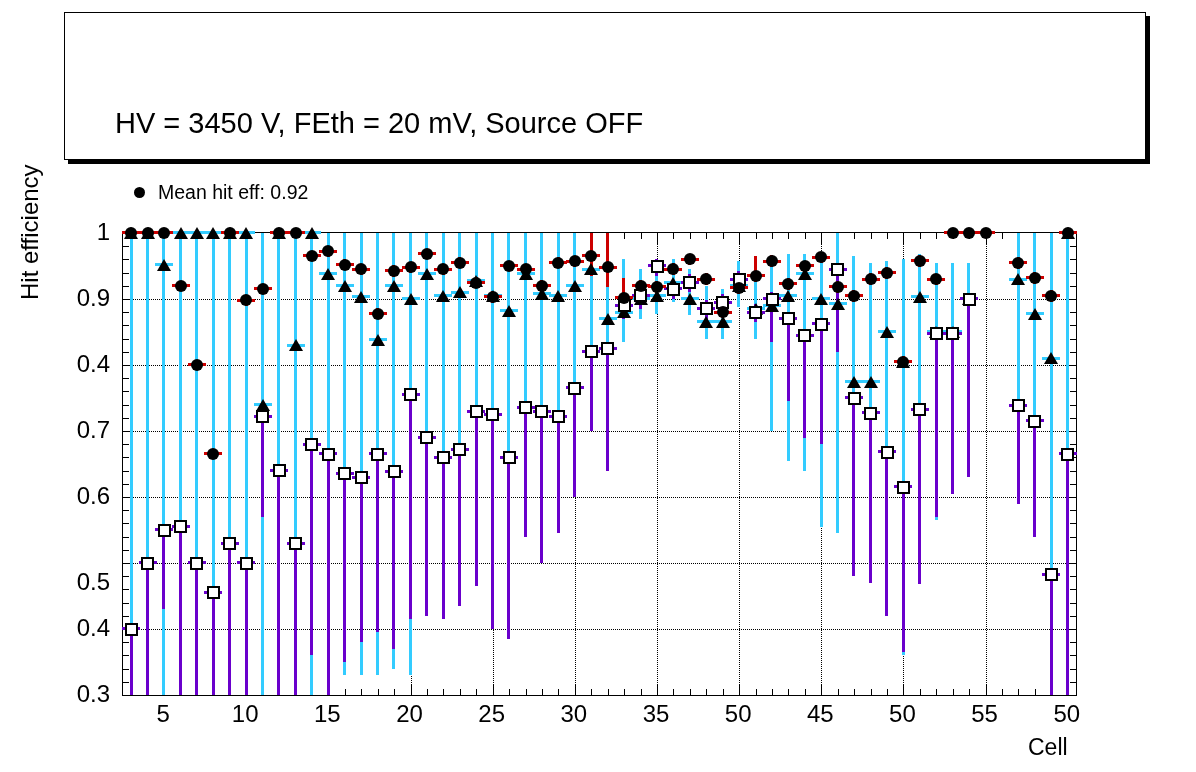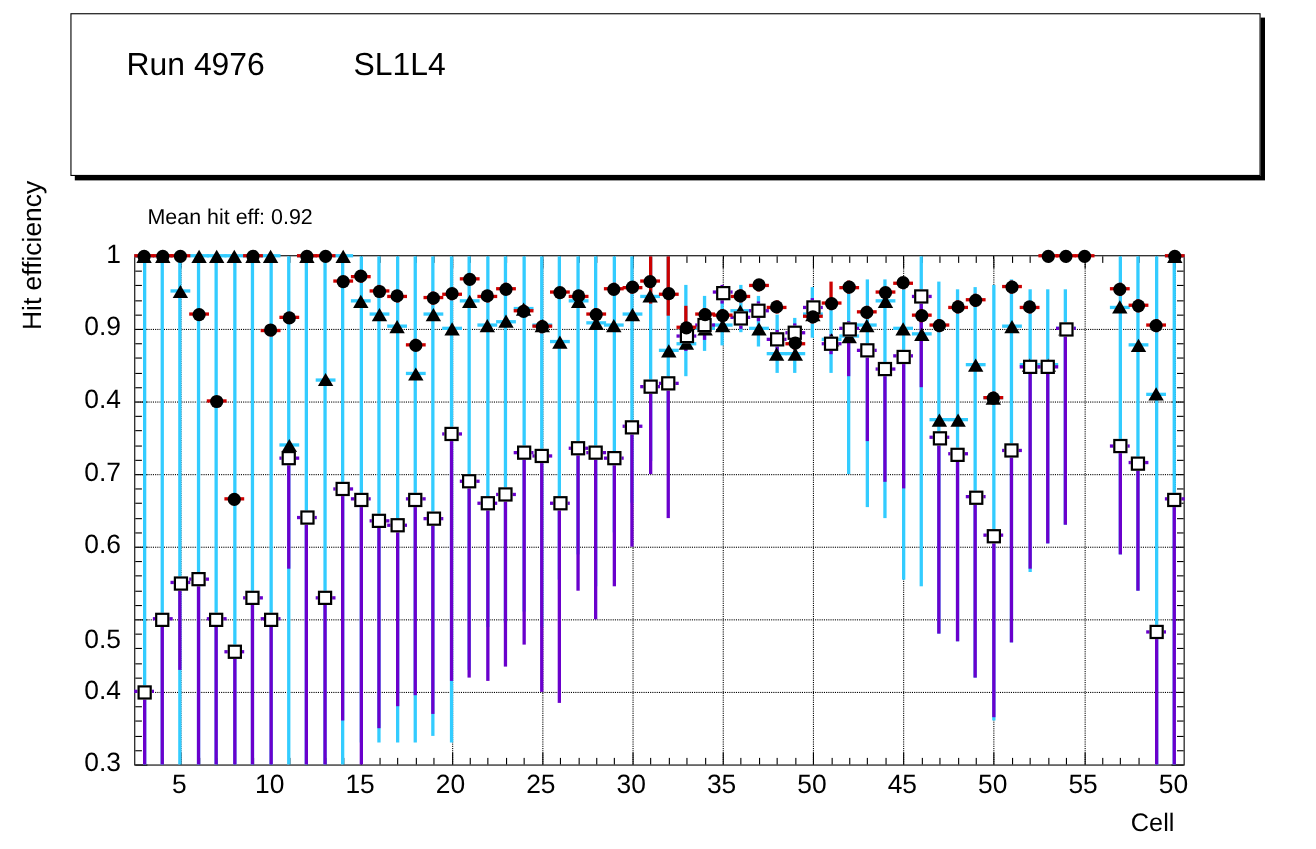--- a/index.html
+++ b/index.html
@@ -11,21 +11,21 @@
   .titlebox{position:absolute;left:64px;top:12px;width:1082px;height:148px;
             background:#fff;border:1px solid #000;box-sizing:border-box;
             box-shadow:4px 4px 0 0 #000;}
   .titleline{position:absolute;left:50px;font-size:29px;color:#000;white-space:pre;
              font-family:"Liberation Sans",sans-serif;}
   .titleline.l1{top:30px;}
   .titleline.l2{top:94px;}
 
   
   .legend{position:absolute;left:122px;top:174px;width:953px;height:36px;}
-  .lgitem{position:absolute;top:0;height:36px;display:flex;align-items:center;gap:13px;flex-direction:column;}
+  .lgitem{position:absolute;top:0;height:36px;display:flex;align-items:center;gap:13px;}
   .lgitem.i0{left:12px;}
   .lgitem.i1{left:308px;}
   .lgitem.i2{left:660px;}
   .lgtext{font-size:19.5px;color:#000;white-space:nowrap;}
   .mk{display:inline-block;position:relative;width:14px;height:14px;}
   .mk.circle{border-radius:50%;background:#000;width:11px;height:11px;}
   .mk.square{border:1.6px solid #000;background:#fff;width:9px;height:9px;}
   .mk.tri{width:0;height:0;border-left:6px solid transparent;border-right:6px solid transparent;
           border-bottom:10px solid #000;background:none;}
 
@@ -68,21 +68,21 @@
   .pt.inband{width:13px;height:13px;margin-left:-6.5px;margin-top:-6.5px;background:#fff;border:2px solid #000;box-sizing:border-box;}
   .pt.reco{width:0;height:0;margin-left:-7px;margin-top:-6px;
            border-left:7px solid transparent;border-right:7px solid transparent;border-bottom:12px solid #000;}
 </style>
 </head>
 <body>
 
 <div id="root">
 
   <div class="titlebox">
-    <div class="titleline l1">Run 4976          SL1L4</div>
+    <div class="titleline l2">HV = 3450 V, FEth = 20 mV, Source OFF</div>
   </div>
 
   <div class="legend">
     <div class="lgitem i0">
       <span class="mk circle"></span>
       <span class="lgtext">Mean hit  eff: 0.92</span>
     </div>
   </div>
 
   <div id="plot">

